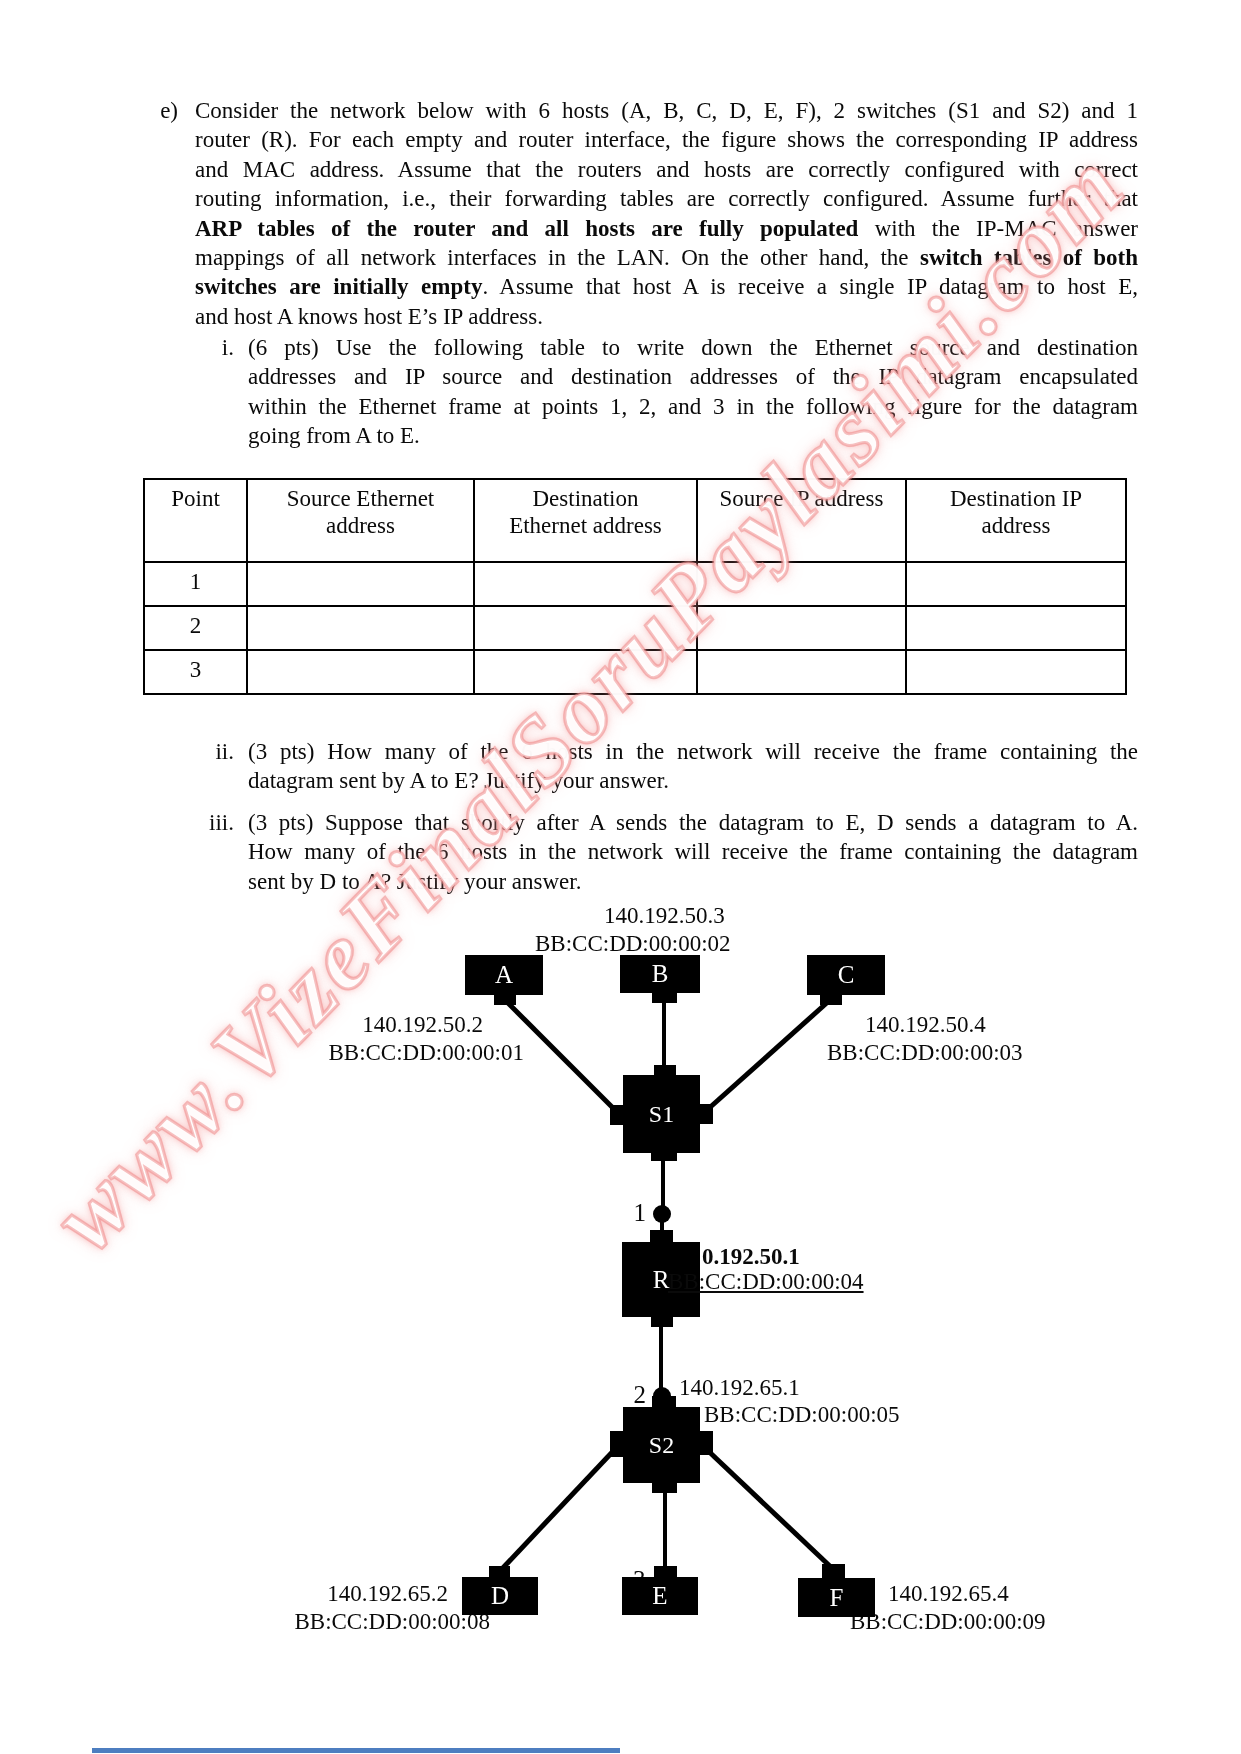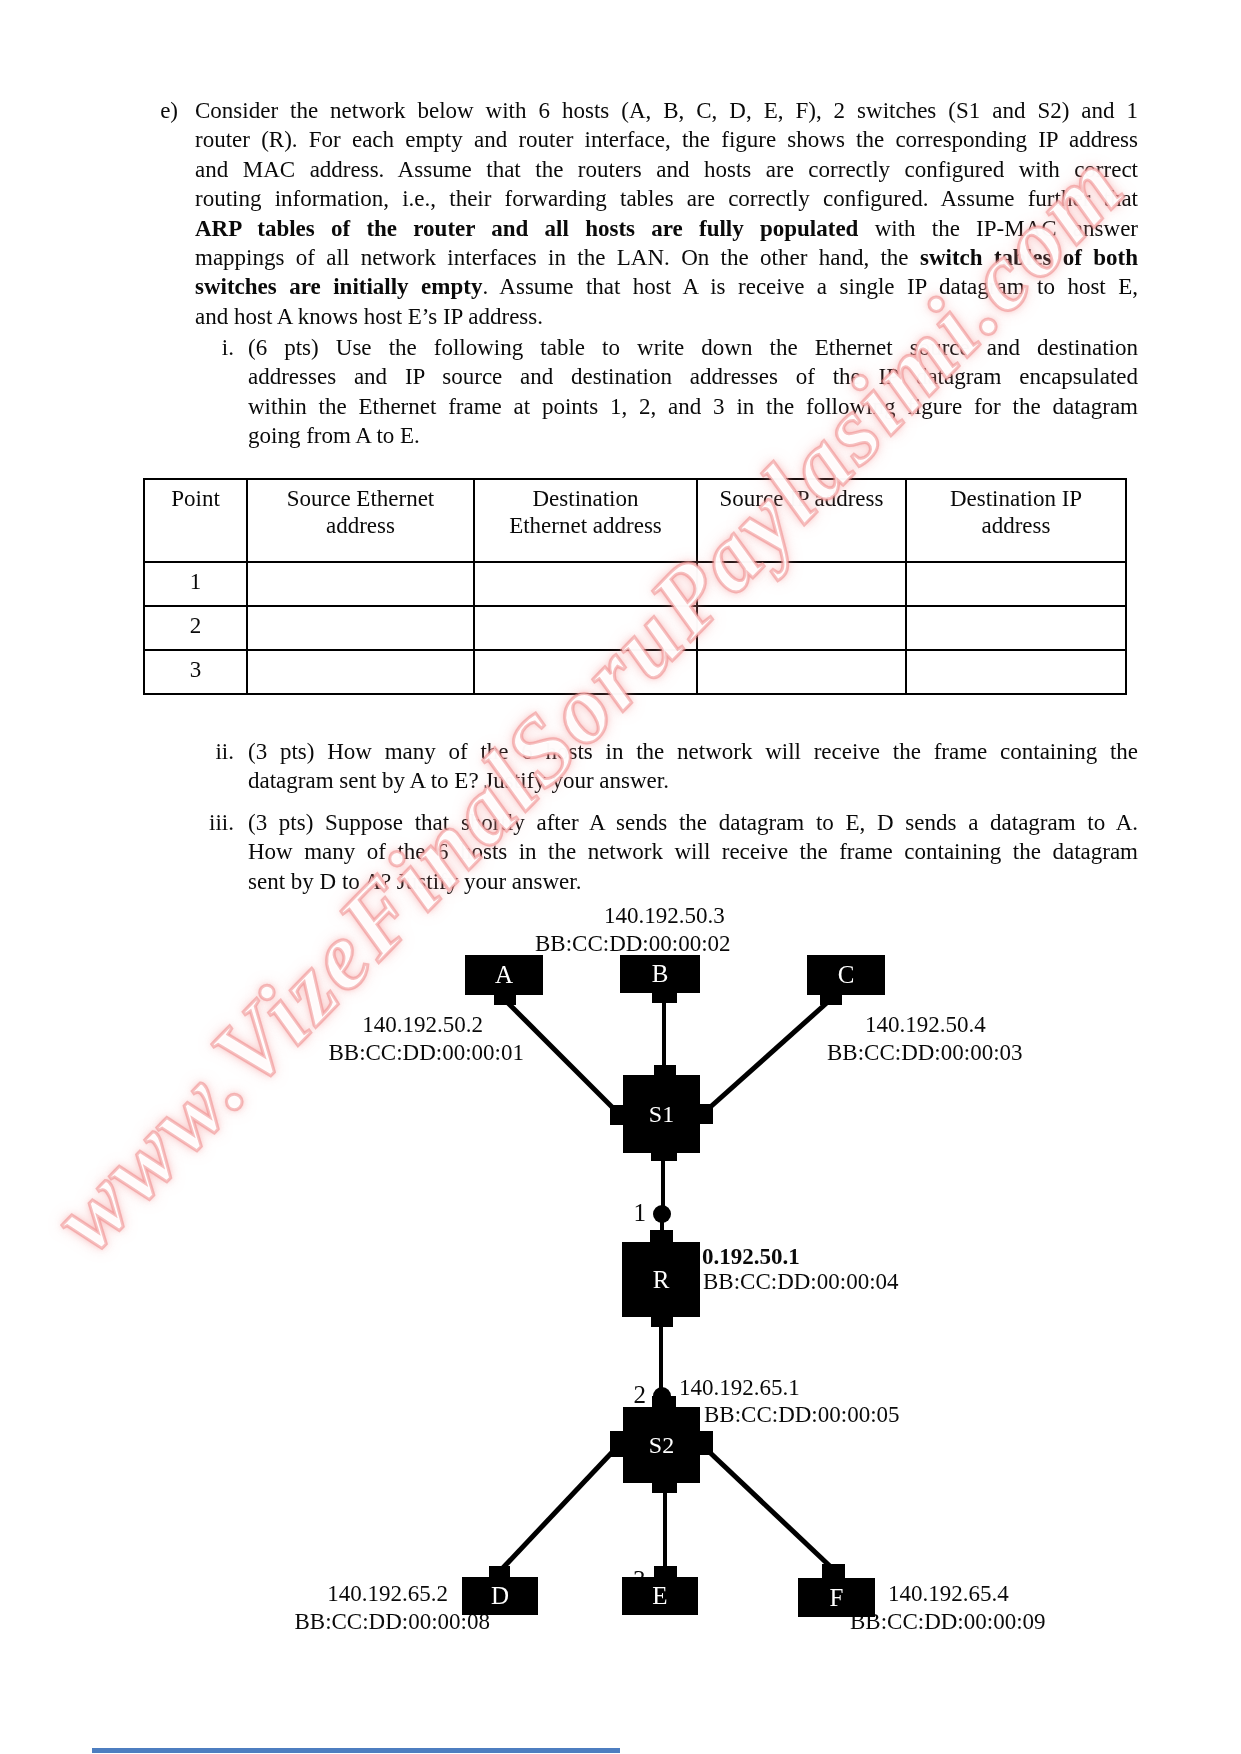--- a/index.html
+++ b/index.html
@@ -192,21 +192,21 @@
 <div class="port" style="left:822px;top:1564px;width:23px;height:15px;"></div>
 
 <div class="dlabel" style="left:604px;top:903px;">140.192.50.3</div>
 <div class="dlabel" style="left:535px;top:931px;">BB:CC:DD:00:00:02</div>
 <div class="dlabel" style="right:758px;top:1012px;">140.192.50.2</div>
 <div class="dlabel" style="right:717px;top:1040px;">BB:CC:DD:00:00:01</div>
 <div class="dlabel" style="left:865px;top:1012px;">140.192.50.4</div>
 <div class="dlabel" style="left:827px;top:1040px;">BB:CC:DD:00:00:03</div>
 <div class="dlabel" style="right:595px;top:1199px;font-size:25px;">1</div>
 <div class="dlabel" style="left:702px;top:1244px;font-weight:bold;">0.192.50.1</div>
-<div class="dlabel" style="left:703px;top:1269px;">BB:CC:DD:00:00:04</div>
+<div class="dlabel" style="left:668px;top:1269px;text-decoration:underline;">BB:CC:DD:00:00:04</div>
 <div class="dlabel" style="right:595px;top:1381px;font-size:25px;">2</div>
 <div class="dlabel" style="left:679px;top:1375px;">140.192.65.1</div>
 <div class="dlabel" style="left:704px;top:1402px;">BB:CC:DD:00:00:05</div>
 <div class="dlabel under" style="left:633px;top:1566px;font-size:25px;">3</div>
 <div class="dlabel" style="right:793px;top:1581px;">140.192.65.2</div>
 <div class="dlabel under" style="right:751px;top:1609px;">BB:CC:DD:00:00:08</div>
 <div class="dlabel" style="left:888px;top:1581px;">140.192.65.4</div>
 <div class="dlabel under" style="left:850px;top:1609px;">BB:CC:DD:00:00:09</div>
 
 <div class="pageline" style="left: 92px; top: 1748px; width: 528px; height: 5px; background: rgb(77, 126, 192);"></div>

